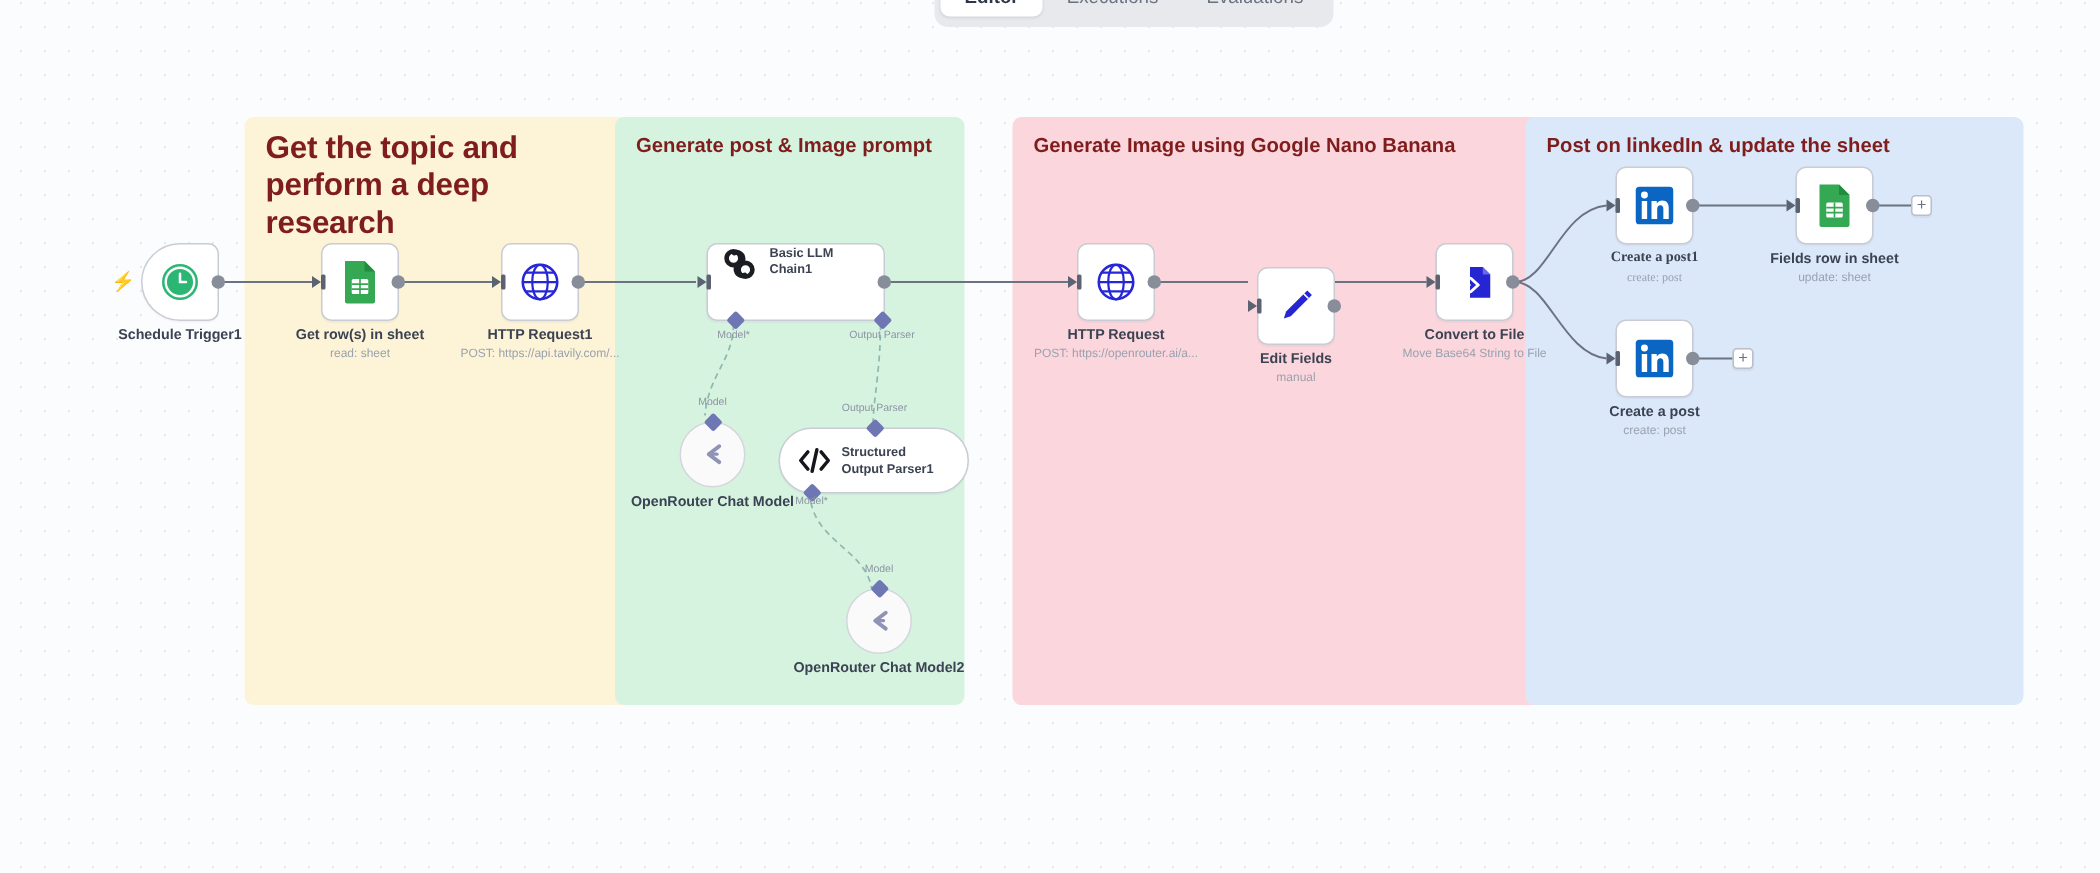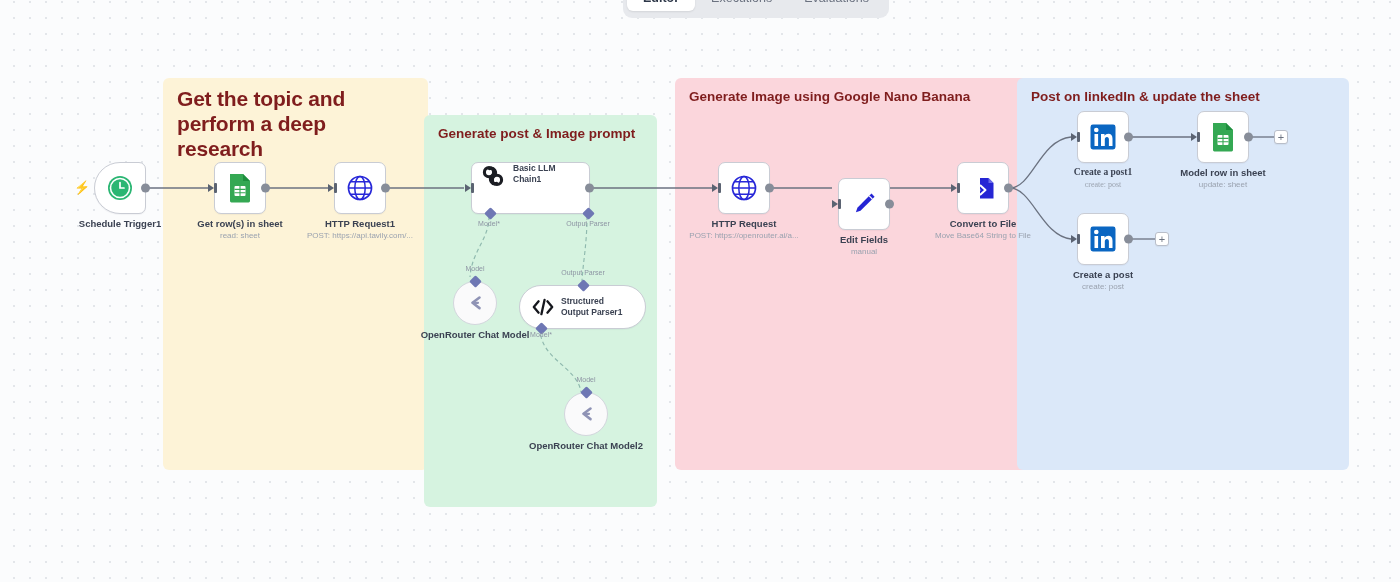--- a/index.html
+++ b/index.html
@@ -40,21 +40,21 @@
     z-index:1;
   }
   .sticky-title {
     position:absolute; left:0; top:0; right:0;
     padding:9px 14px 0 14px;
     font-weight:700; color:#7f1d1d;
     line-height:1.18;
   }
   #sticky-research { left:163px; width:265px; background:#fdf3d7; }
   #sticky-research .sticky-title { font-size:21px; letter-spacing:-0.2px; }
-  #sticky-prompt   { left:424px; width:233px; background:#d6f3e0;margin-top:37px; }
+  #sticky-prompt   { left:410px; width:233px; background:#d6f3e0; }
   #sticky-image    { left:675px; width:361px; background:#fbd6dc; }
   #sticky-linkedin { left:1017px; width:332px; background:#dbe8f9; }
   #sticky-prompt .sticky-title,
   #sticky-image .sticky-title,
   #sticky-linkedin .sticky-title { font-size:13.5px; padding-top:11px; }
 
   
   #edges { position:absolute; inset:0; z-index:4; pointer-events:none; }
 
   
@@ -396,21 +396,21 @@
         <path d="M16 1 l7 7 h-7 z" fill="#1e8e3e"></path>
         <rect x="7.5" y="13" width="11" height="10" rx="1" fill="#fff"></rect>
         <g stroke="#34a853" stroke-width="1.1">
           <path d="M7.5 16.4 h11 M7.5 19.7 h11 M13 13 v10"></path>
         </g>
       </svg>
     </span>
     <div class="port-in"></div>
     <div class="port-out"></div>
   </div>
-  <div class="node-label">Model row in sheet</div>
+  <div class="node-label">Fields row in sheet</div>
   <div class="node-sub">update: sheet</div>
 </div>
 
 <div class="node" style="left:1077px; top:213px;">
   <div class="node-box">
     <span>
       <svg width="28" height="28" viewBox="0 0 28 28">
         <rect x="1.5" y="1.5" width="25" height="25" rx="2.4" fill="#0a66c2"></rect>
         <rect x="5.5" y="11" width="3.6" height="12" fill="#fff"></rect>
         <circle cx="7.3" cy="7" r="2.3" fill="#fff"></circle>

